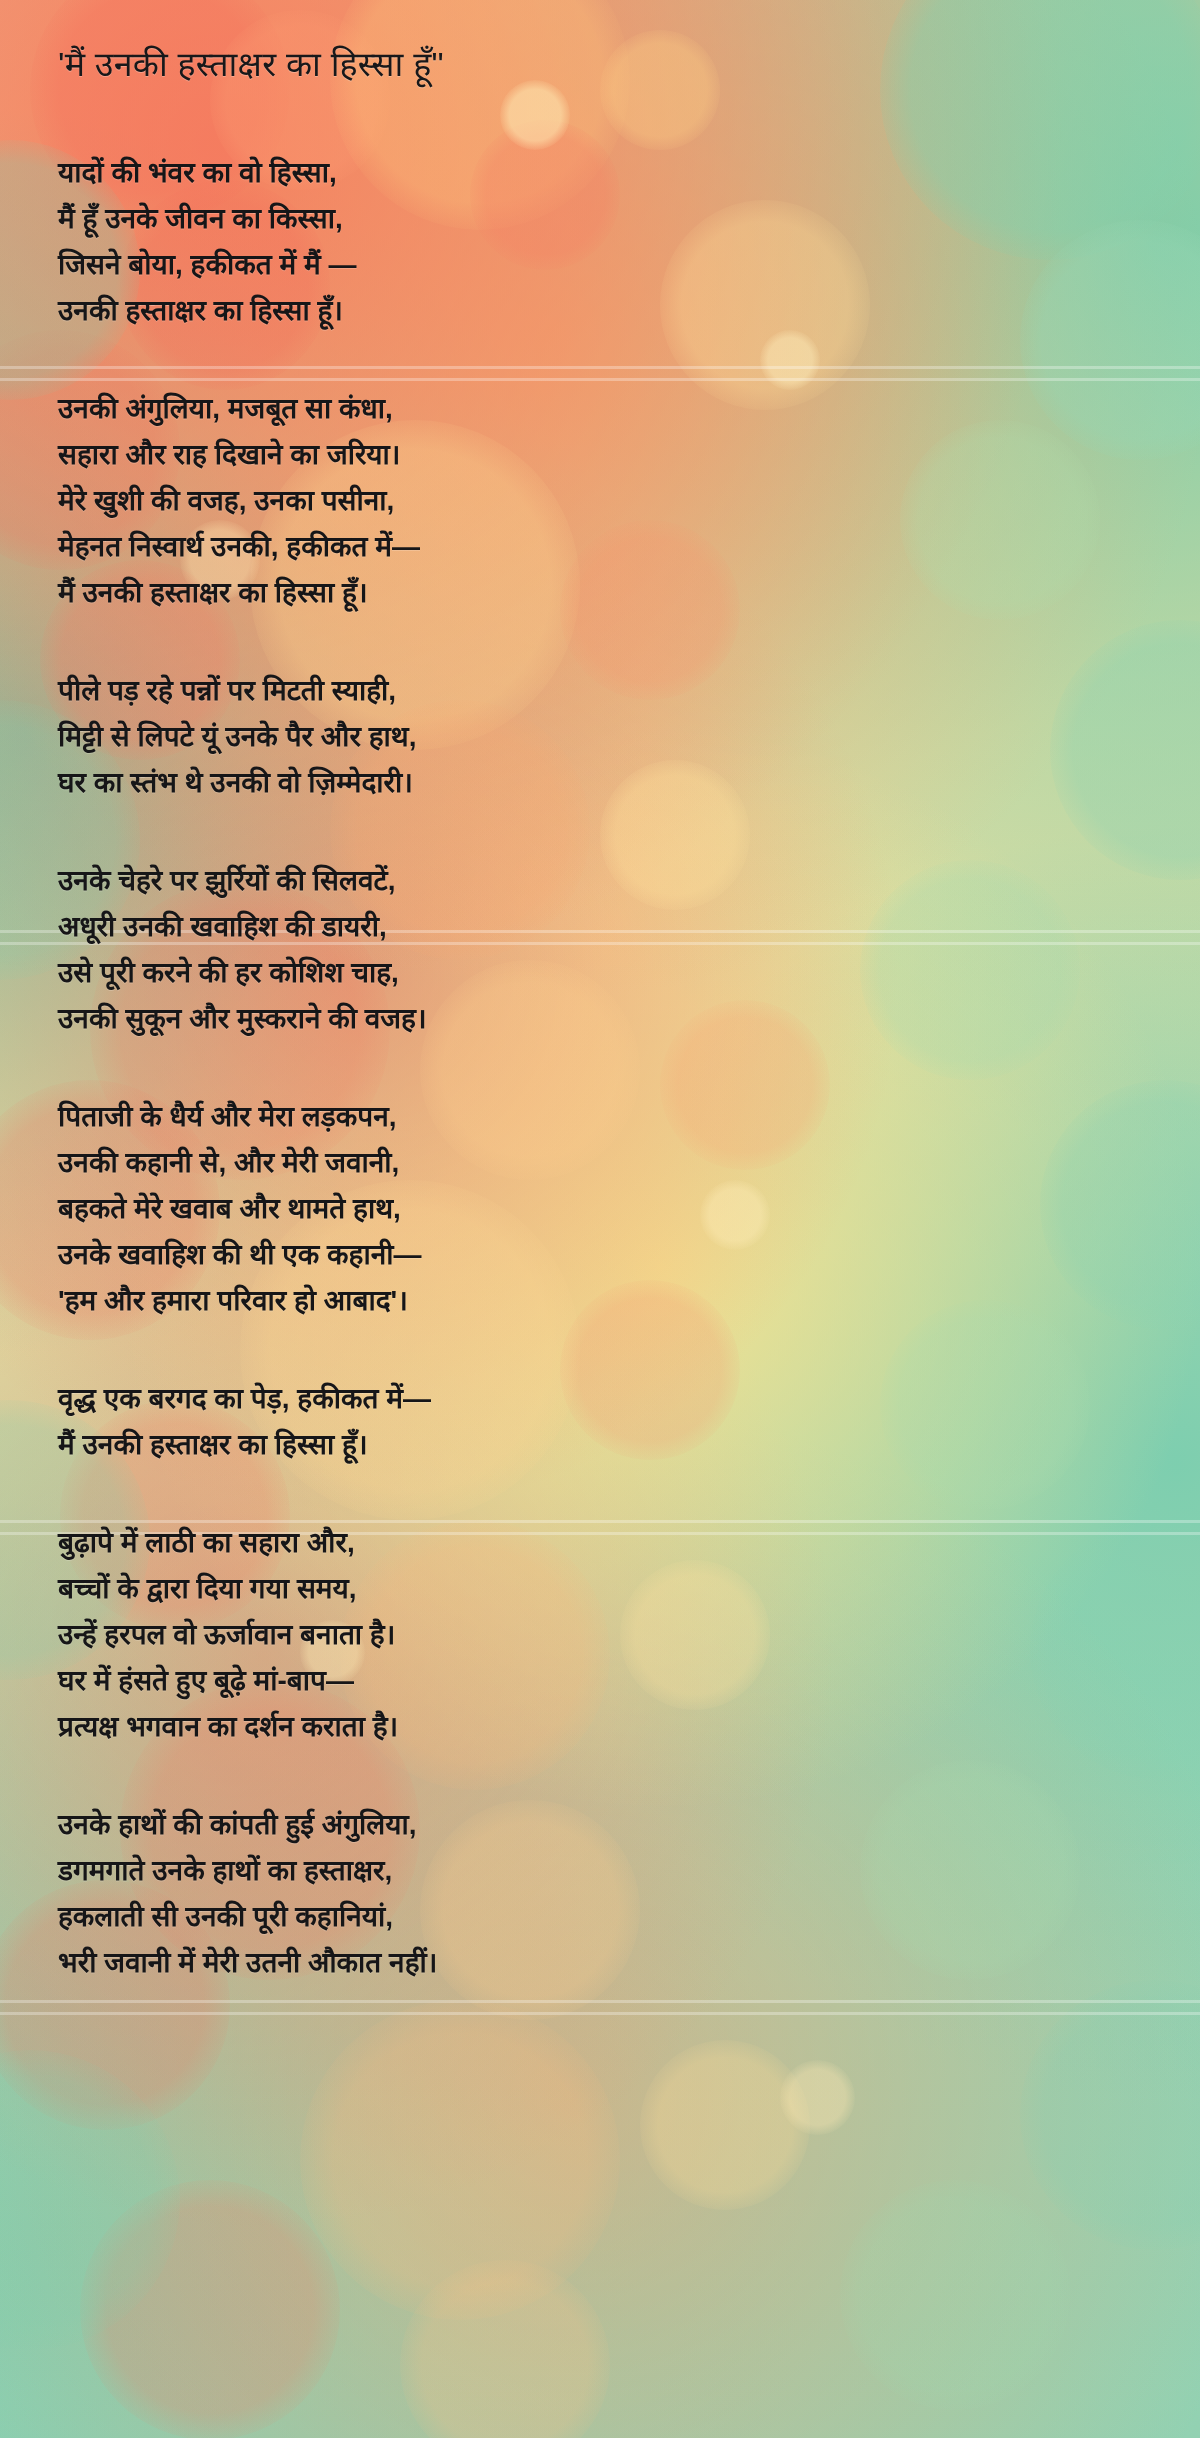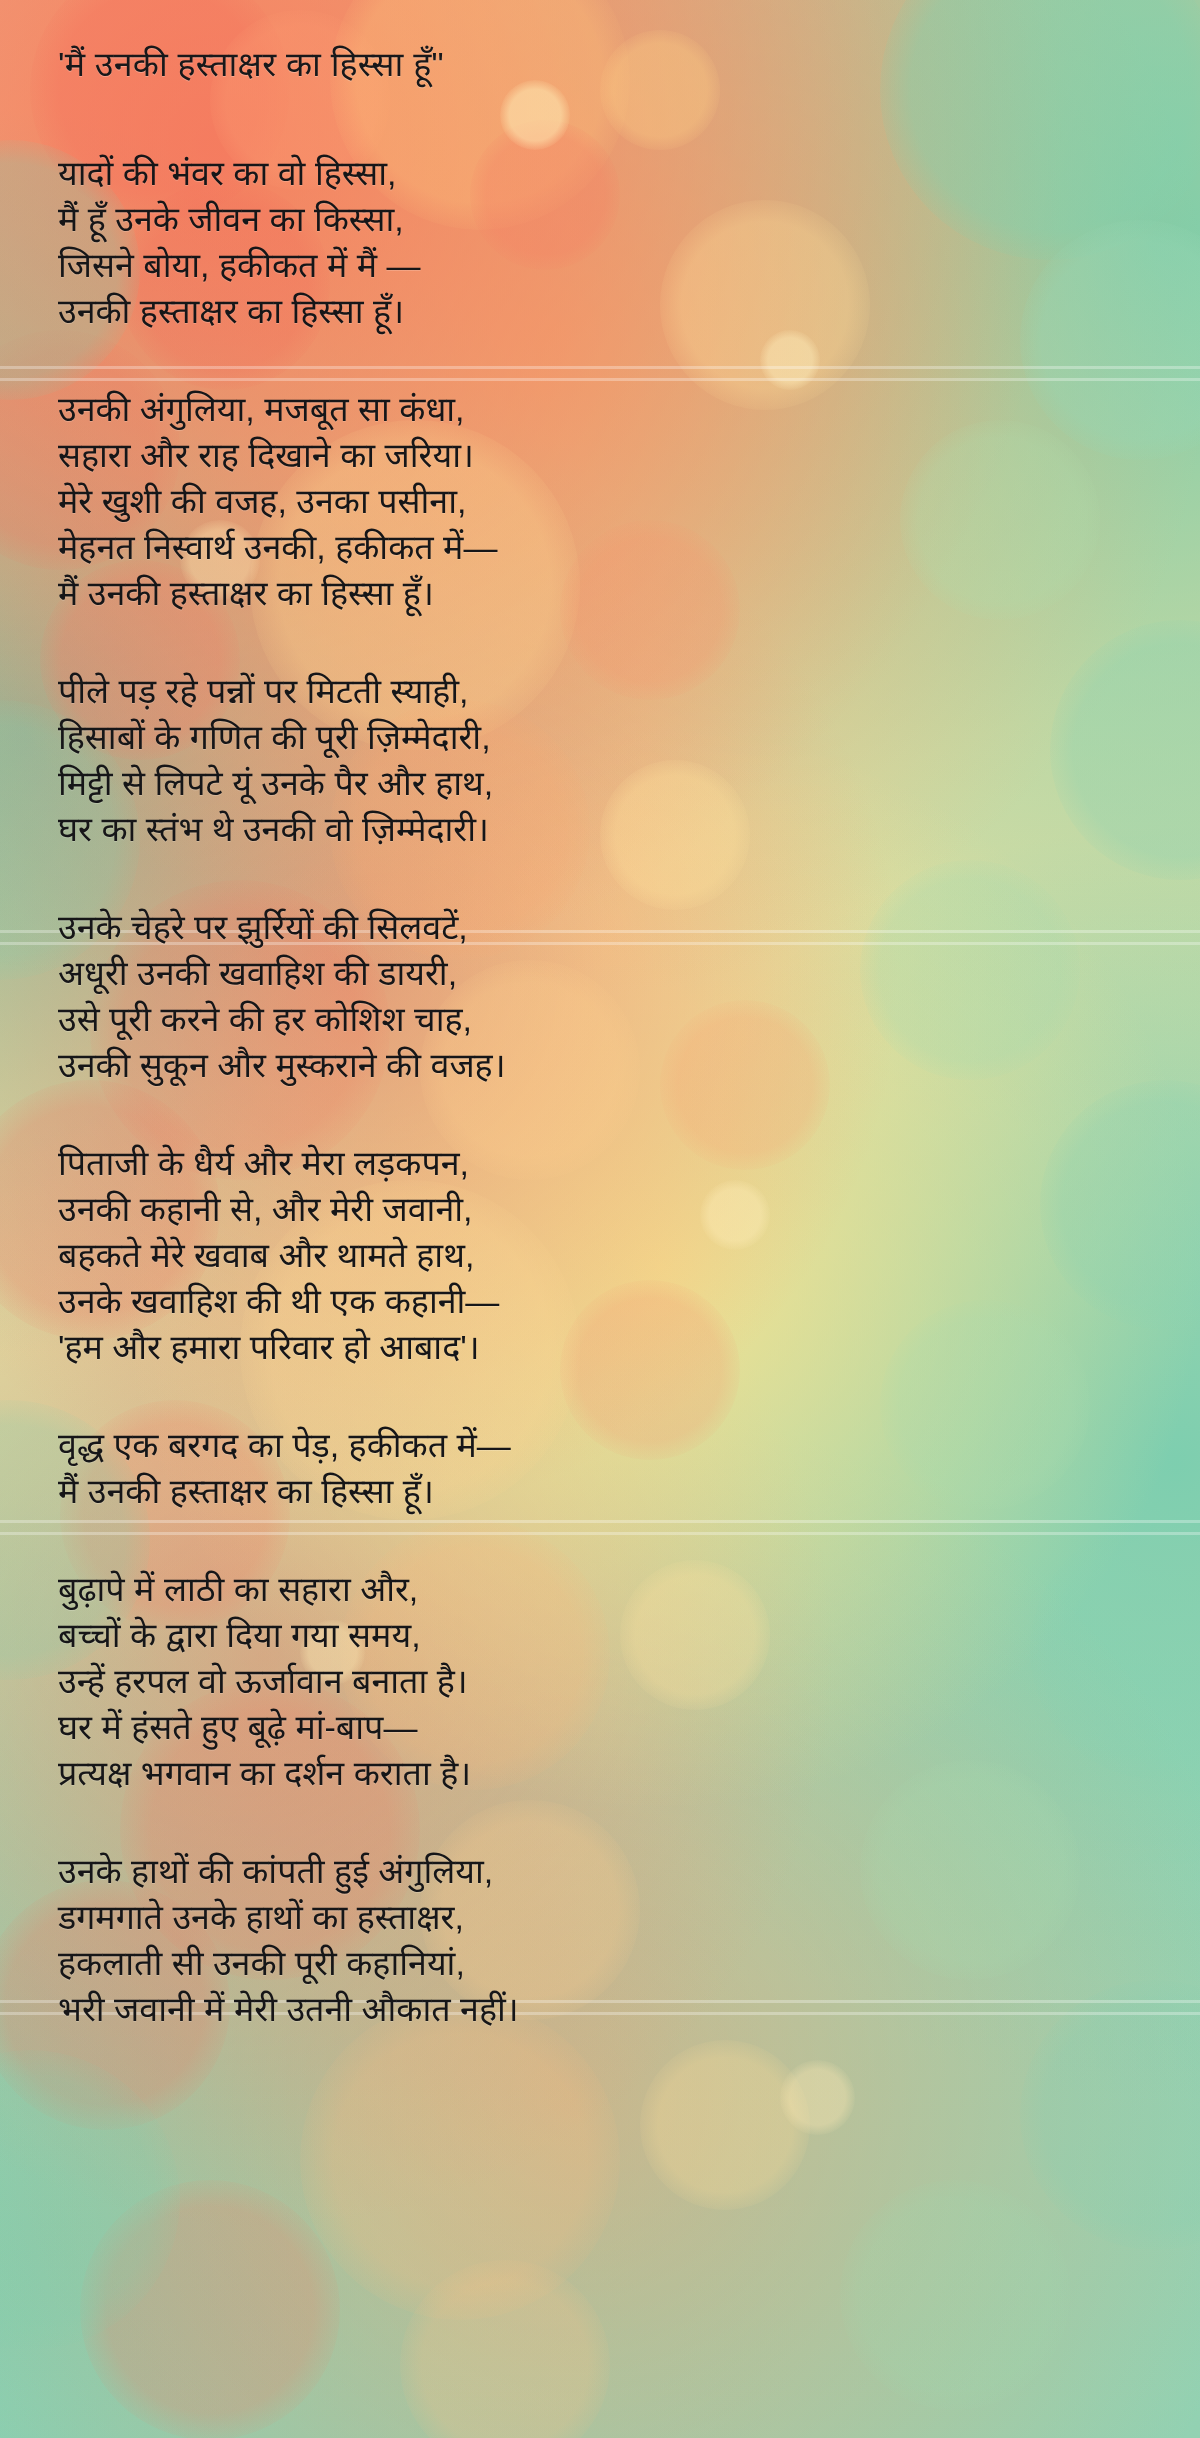--- a/index.html
+++ b/index.html
@@ -71,25 +71,25 @@
   .stanzas {
     position: absolute;
     left: 58px;
     top: 150px;
     width: 1090px;
   }
   .stanza {
     margin: 0 0 52px 0;
   }
   .line {
-    font-size: 34px;
+    font-size: 28px;
     color: #161618;
     line-height: 46px;
     white-space: pre;
-    font-weight: 400;
+    font-weight: 700;
     text-shadow: 0 1px 0 rgba(255,255,255,0.18);
   }
 </style>
 </head>
 <body>
 
 <div class="page">
 
   <div class="bokeh">
 
@@ -173,21 +173,20 @@
       <div class="stanza">
         <div class="line">उनकी अंगुलिया, मजबूत सा कंधा,</div>
         <div class="line">सहारा और राह दिखाने का जरिया।</div>
         <div class="line">मेरे खुशी की वजह, उनका पसीना,</div>
         <div class="line">मेहनत निस्वार्थ उनकी, हकीकत में—</div>
         <div class="line">मैं उनकी हस्ताक्षर का हिस्सा हूँ।</div>
       </div>
 
       <div class="stanza">
         <div class="line">पीले पड़ रहे पन्नों पर मिटती स्याही,</div>
-        <div class="line">हिसाबों के गणित की पूरी ज़िम्मेदारी,</div>
         <div class="line">मिट्टी से लिपटे यूं उनके पैर और हाथ,</div>
         <div class="line">घर का स्तंभ थे उनकी वो ज़िम्मेदारी।</div>
       </div>
 
       <div class="stanza">
         <div class="line">उनके चेहरे पर झुर्रियों की सिलवटें,</div>
         <div class="line">अधूरी उनकी खवाहिश की डायरी,</div>
         <div class="line">उसे पूरी करने की हर कोशिश चाह,</div>
         <div class="line">उनकी सुकून और मुस्कराने की वजह।</div>
       </div>

